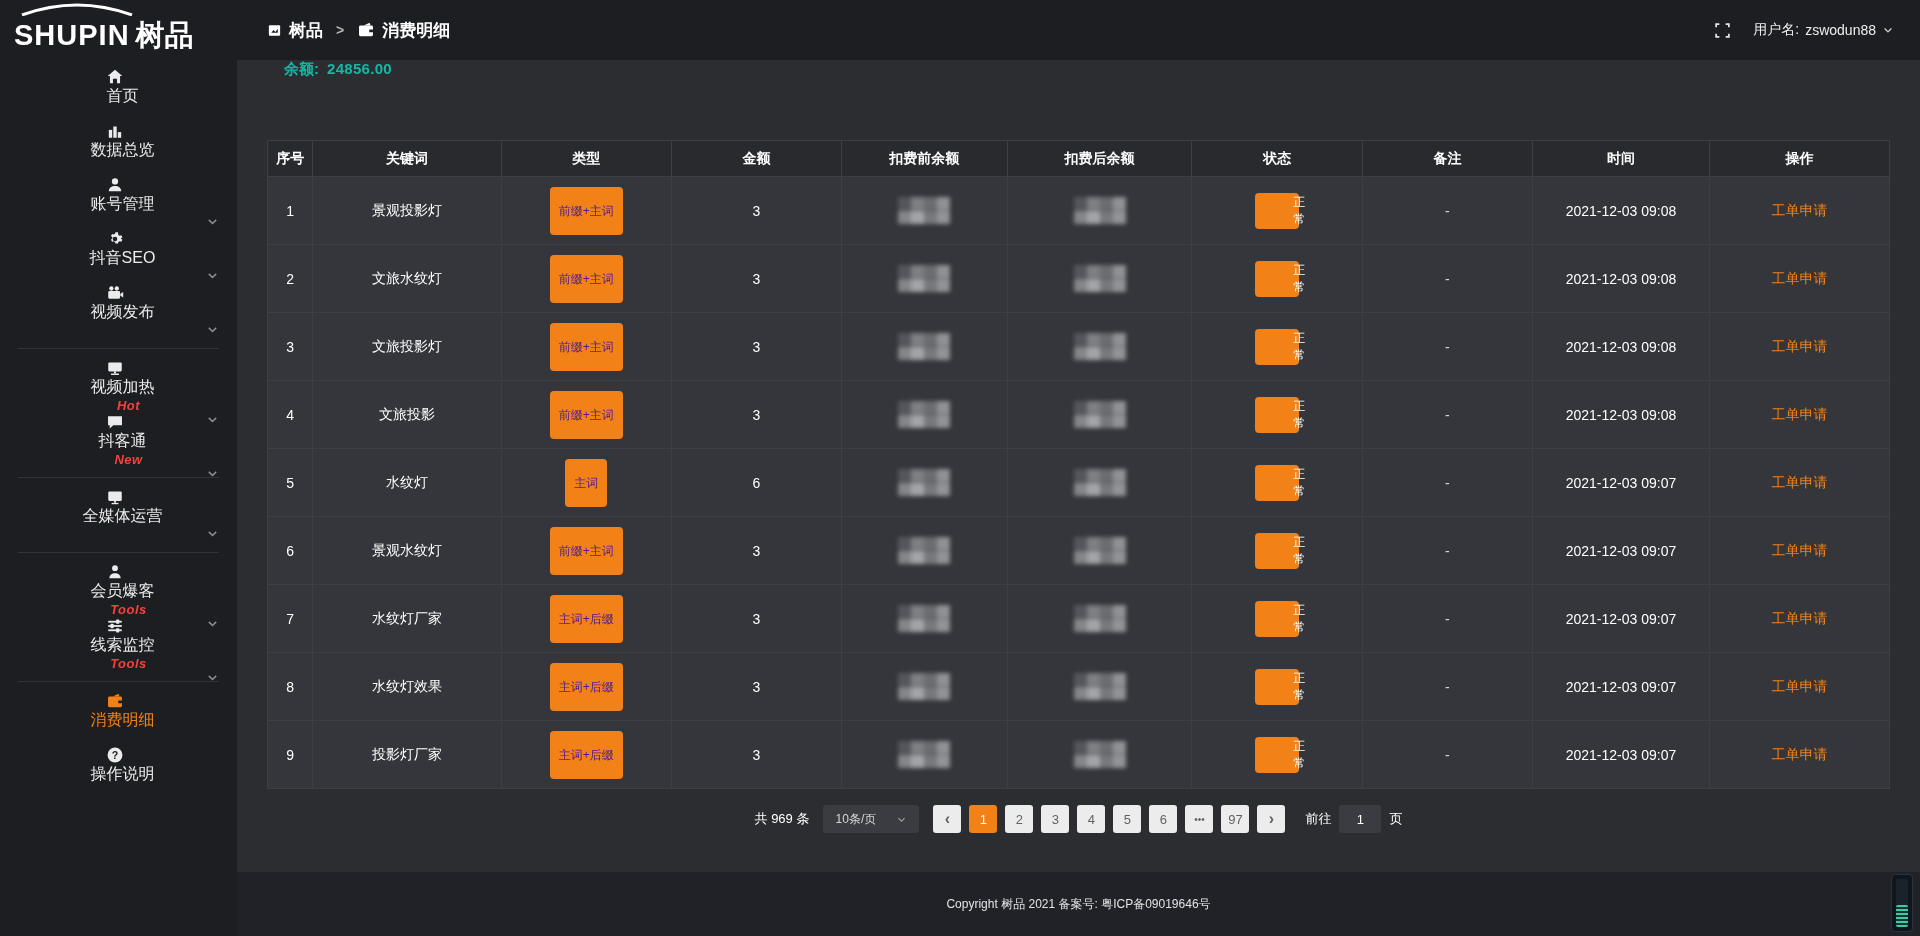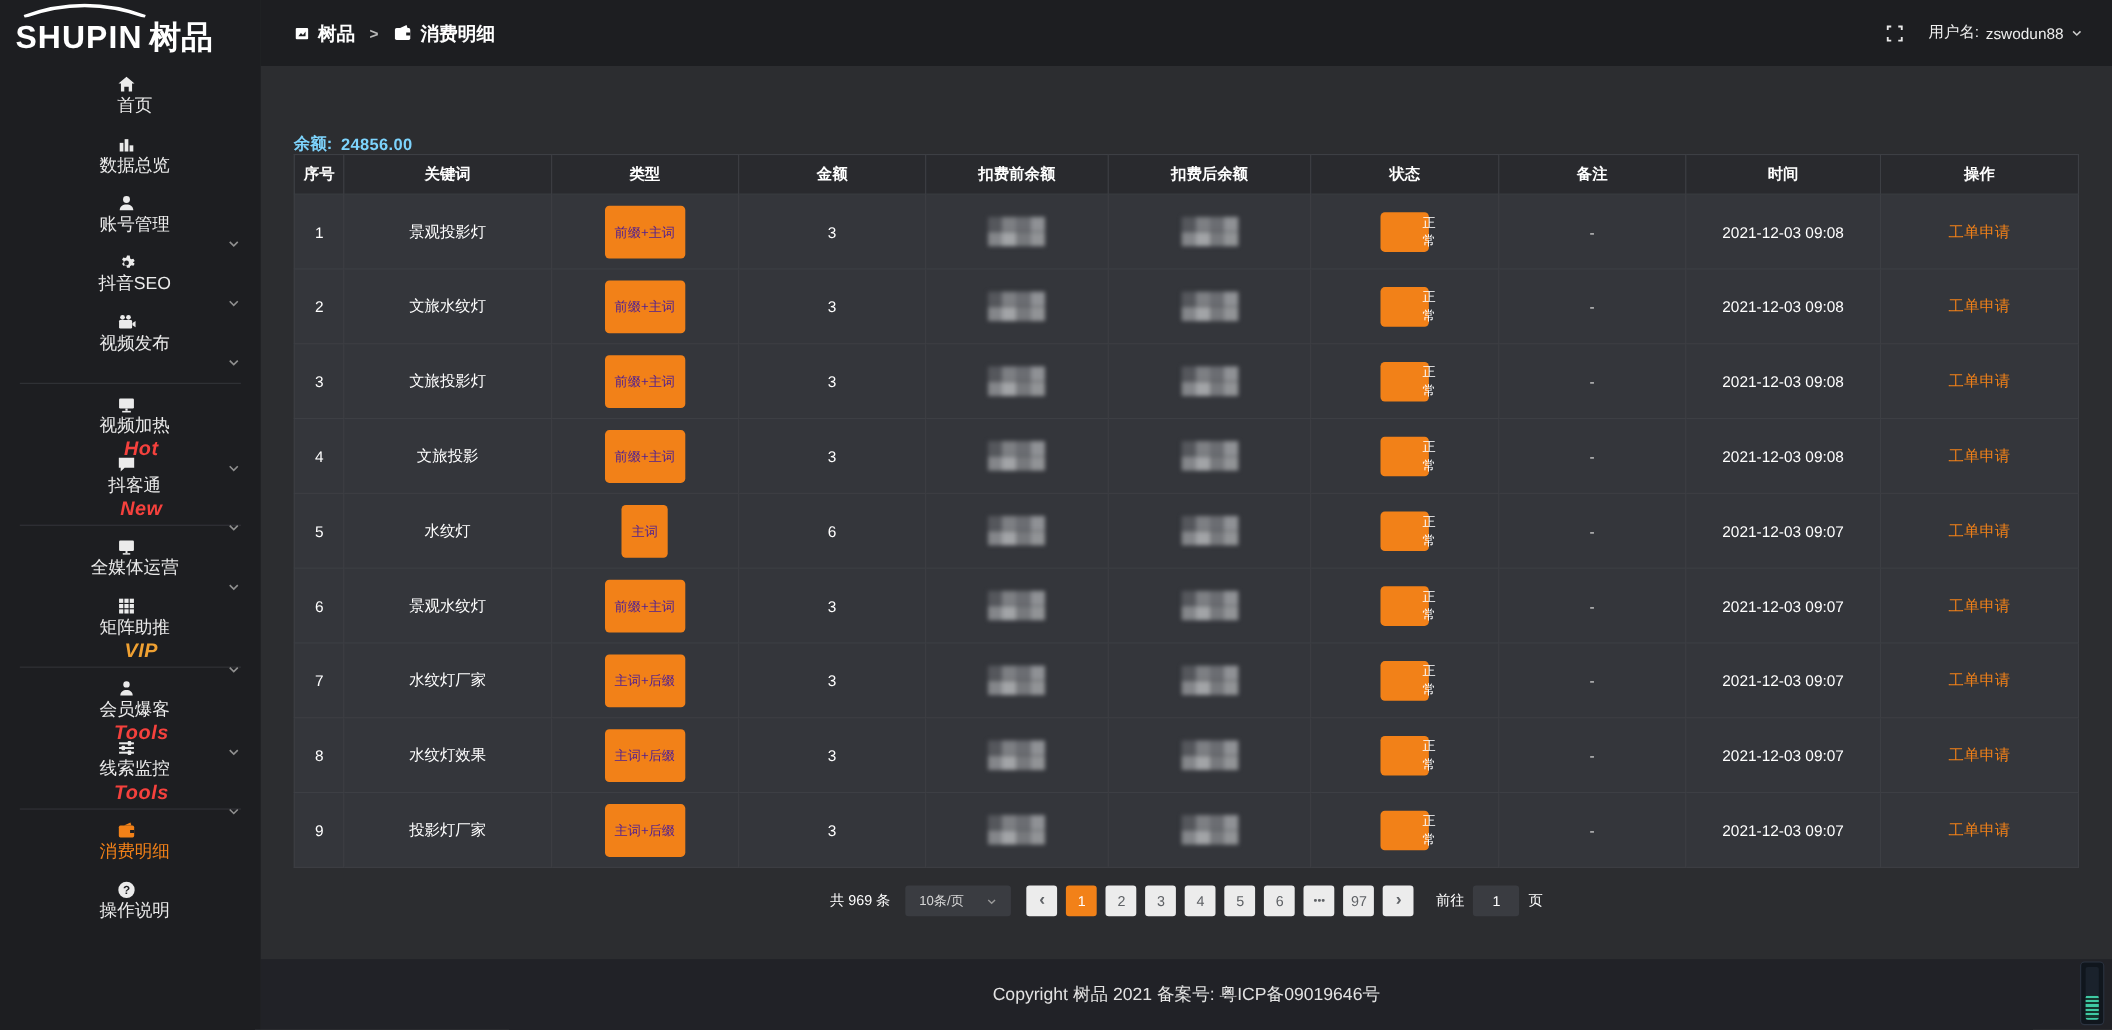--- a/index.html
+++ b/index.html
@@ -15,36 +15,36 @@
   .sidebar { position:absolute; left:0; top:0; width:237px; height:936px; background:#1d1e21; z-index:5; }
   .logo { height:58px; display:flex; align-items:flex-end; padding:6px 0 8px 14px; position:relative; }
   .logo-arc { position:absolute; top:3px; left:18px; }
   .logo-latin { font-size:29px; font-weight:800; letter-spacing:1px; color:#fff; line-height:1; }
   .logo-cjk { font-size:29px; font-weight:800; color:#fff; margin-left:6px; line-height:1; }
   .nav { padding-top:10px; }
   .nav-item { height:54px; display:flex; align-items:center; padding:0 18px 0 26px; cursor:pointer; font-size:16px; color:#ebebeb;flex-direction:column; }
   .nav-item .nav-ico { width:19px; margin-right:15px; color:inherit; }
   .nav-item.active { color:#f28118; }
   .nav-label { white-space:nowrap; }
-  .nav-badge { font-style:italic; font-weight:bold; font-size:18px; margin-left:12px; letter-spacing:.5px; }
+  .nav-badge { font-style:italic; font-weight:bold; font-size:13px; margin-left:12px; letter-spacing:.5px; }
   .nav-chev { margin-left:auto; }
   .nav-divider { border-top:1px solid #323338; margin:10px 18px; }
 
   
   .topbar { position:absolute; left:237px; right:0; top:0; height:60px; background:#1d1e21;
     display:flex; align-items:center; justify-content:space-between; padding:0 26px 0 30px; }
   .crumbs { display:flex; align-items:center; gap:9px; font-size:17px; font-weight:bold; color:#fff; }
   .crumb { display:flex; align-items:center; gap:7px; cursor:pointer; }
   .crumb-sep { color:#b9b9b9; font-size:14px; font-weight:bold; padding:0 4px; }
   .user-area { display:flex; align-items:center; gap:22px; font-size:14px; color:#eee; }
   .user-name { display:flex; align-items:center; gap:6px; cursor:pointer; }
 
   
   .main { position:absolute; left:237px; right:0; top:60px; bottom:0; display:flex; flex-direction:column; }
-  .balance { height:80px; display:flex; align-items:flex-end; padding:0 30px; font-size:15px; color:#7dd3fc; }
+  .balance { height:80px; display:flex; align-items:flex-start; padding:0 47px; font-size:15px; color:#14b8a6; }
   .balance-label { font-weight:bold; margin-right:8px; }
   .balance-value { font-weight:bold; letter-spacing:.3px; }
 
   .table-wrap { margin:0 30px; }
   table { width:100%; border-collapse:collapse; table-layout:fixed; background:#34363b; }
   thead th { height:36px; background:#292a2e; font-size:14px; font-weight:bold; color:#fff;
     border:1px solid #3d3f44; text-align:center; padding:0 4px; }
   tbody td { height:68px; border:1px solid #3d3f44; text-align:center; font-size:14px; color:#fff; padding:0 4px; }
   .type-badge { display:inline-block; background:var(--accent,#f28118); color:#4c1d95; font-size:12px;
     line-height:1; padding:18px 9px; border-radius:4px; }
@@ -67,21 +67,21 @@
   .page-btn.arrow { font-size:16px; font-weight:bold; }
   .page-btn.active { background:var(--accent,#f28118); color:#fff; }
   .goto-label { margin-left:12px; }
   .goto-input { width:42px; height:28px; background:#3a3c41; border-radius:3px; color:#fff; text-align:center;
     font-size:13px; display:flex; align-items:center; justify-content:center; cursor:text; }
 
   .spacer { flex:1; }
 
   
   .footer { height:64px; background:#212227; display:flex; align-items:center; justify-content:center;
-    font-size:16px; color:#e3e3e3; position:relative; }
+    font-size:12px; color:#e3e3e3; position:relative; }
   .mini-widget { position:absolute; right:7px; bottom:4px; width:22px; height:58px; background:#10161d;
     border:1px solid #2b3340; border-radius:4px; overflow:hidden; }
   .mini-widget .track { position:absolute; left:4px; right:4px; top:4px; bottom:4px; background:#1a222c; border-radius:2px; }
   .mini-widget .stripes { position:absolute; left:4px; right:4px; bottom:4px; height:22px; border-radius:2px;
     background:repeating-linear-gradient(180deg,#3fc9a4 0 2px,#16352e 2px 4px); }
 </style>
 </head>
 <body>
 
 <aside class="sidebar">
@@ -200,44 +200,20 @@
         <span class="icon nav-ico">
           <svg width="18" height="18" viewBox="0 0 16 16">
             <g fill="currentColor">
               <rect x="2" y="3" width="12" height="8.5" rx="1"></rect>
               <rect x="7.2" y="11.5" width="1.6" height="1.6"></rect>
               <rect x="5" y="13.2" width="6" height="1.2"></rect>
             </g>
           </svg>
         </span>
         <span class="nav-label">全媒体运营</span>
-        <span class="icon nav-chev">
-          <svg width="13" height="13" viewBox="0 0 16 16">
-            <path fill="none" stroke="#8f8f8f" stroke-width="1.8" d="M3.5 6 8 10.5 12.5 6"></path>
-          </svg>
-        </span>
-      </div>
-      <div class="nav-item">
-        <span class="icon nav-ico">
-          <svg width="18" height="18" viewBox="0 0 16 16">
-            <g fill="currentColor">
-              <rect x="2" y="2" width="3.4" height="3.4"></rect>
-              <rect x="6.3" y="2" width="3.4" height="3.4"></rect>
-              <rect x="10.6" y="2" width="3.4" height="3.4"></rect>
-              <rect x="2" y="6.3" width="3.4" height="3.4"></rect>
-              <rect x="6.3" y="6.3" width="3.4" height="3.4"></rect>
-              <rect x="10.6" y="6.3" width="3.4" height="3.4"></rect>
-              <rect x="2" y="10.6" width="3.4" height="3.4"></rect>
-              <rect x="6.3" y="10.6" width="3.4" height="3.4"></rect>
-              <rect x="10.6" y="10.6" width="3.4" height="3.4"></rect>
-            </g>
-          </svg>
-        </span>
-        <span class="nav-label">矩阵助推</span>
-        <span class="nav-badge" style="color: rgb(240, 161, 50);">VIP</span>
         <span class="icon nav-chev">
           <svg width="13" height="13" viewBox="0 0 16 16">
             <path fill="none" stroke="#8f8f8f" stroke-width="1.8" d="M3.5 6 8 10.5 12.5 6"></path>
           </svg>
         </span>
       </div>
       <div class="nav-divider"></div>
       <div class="nav-item">
         <span class="icon nav-ico">
           <svg width="18" height="18" viewBox="0 0 16 16">

